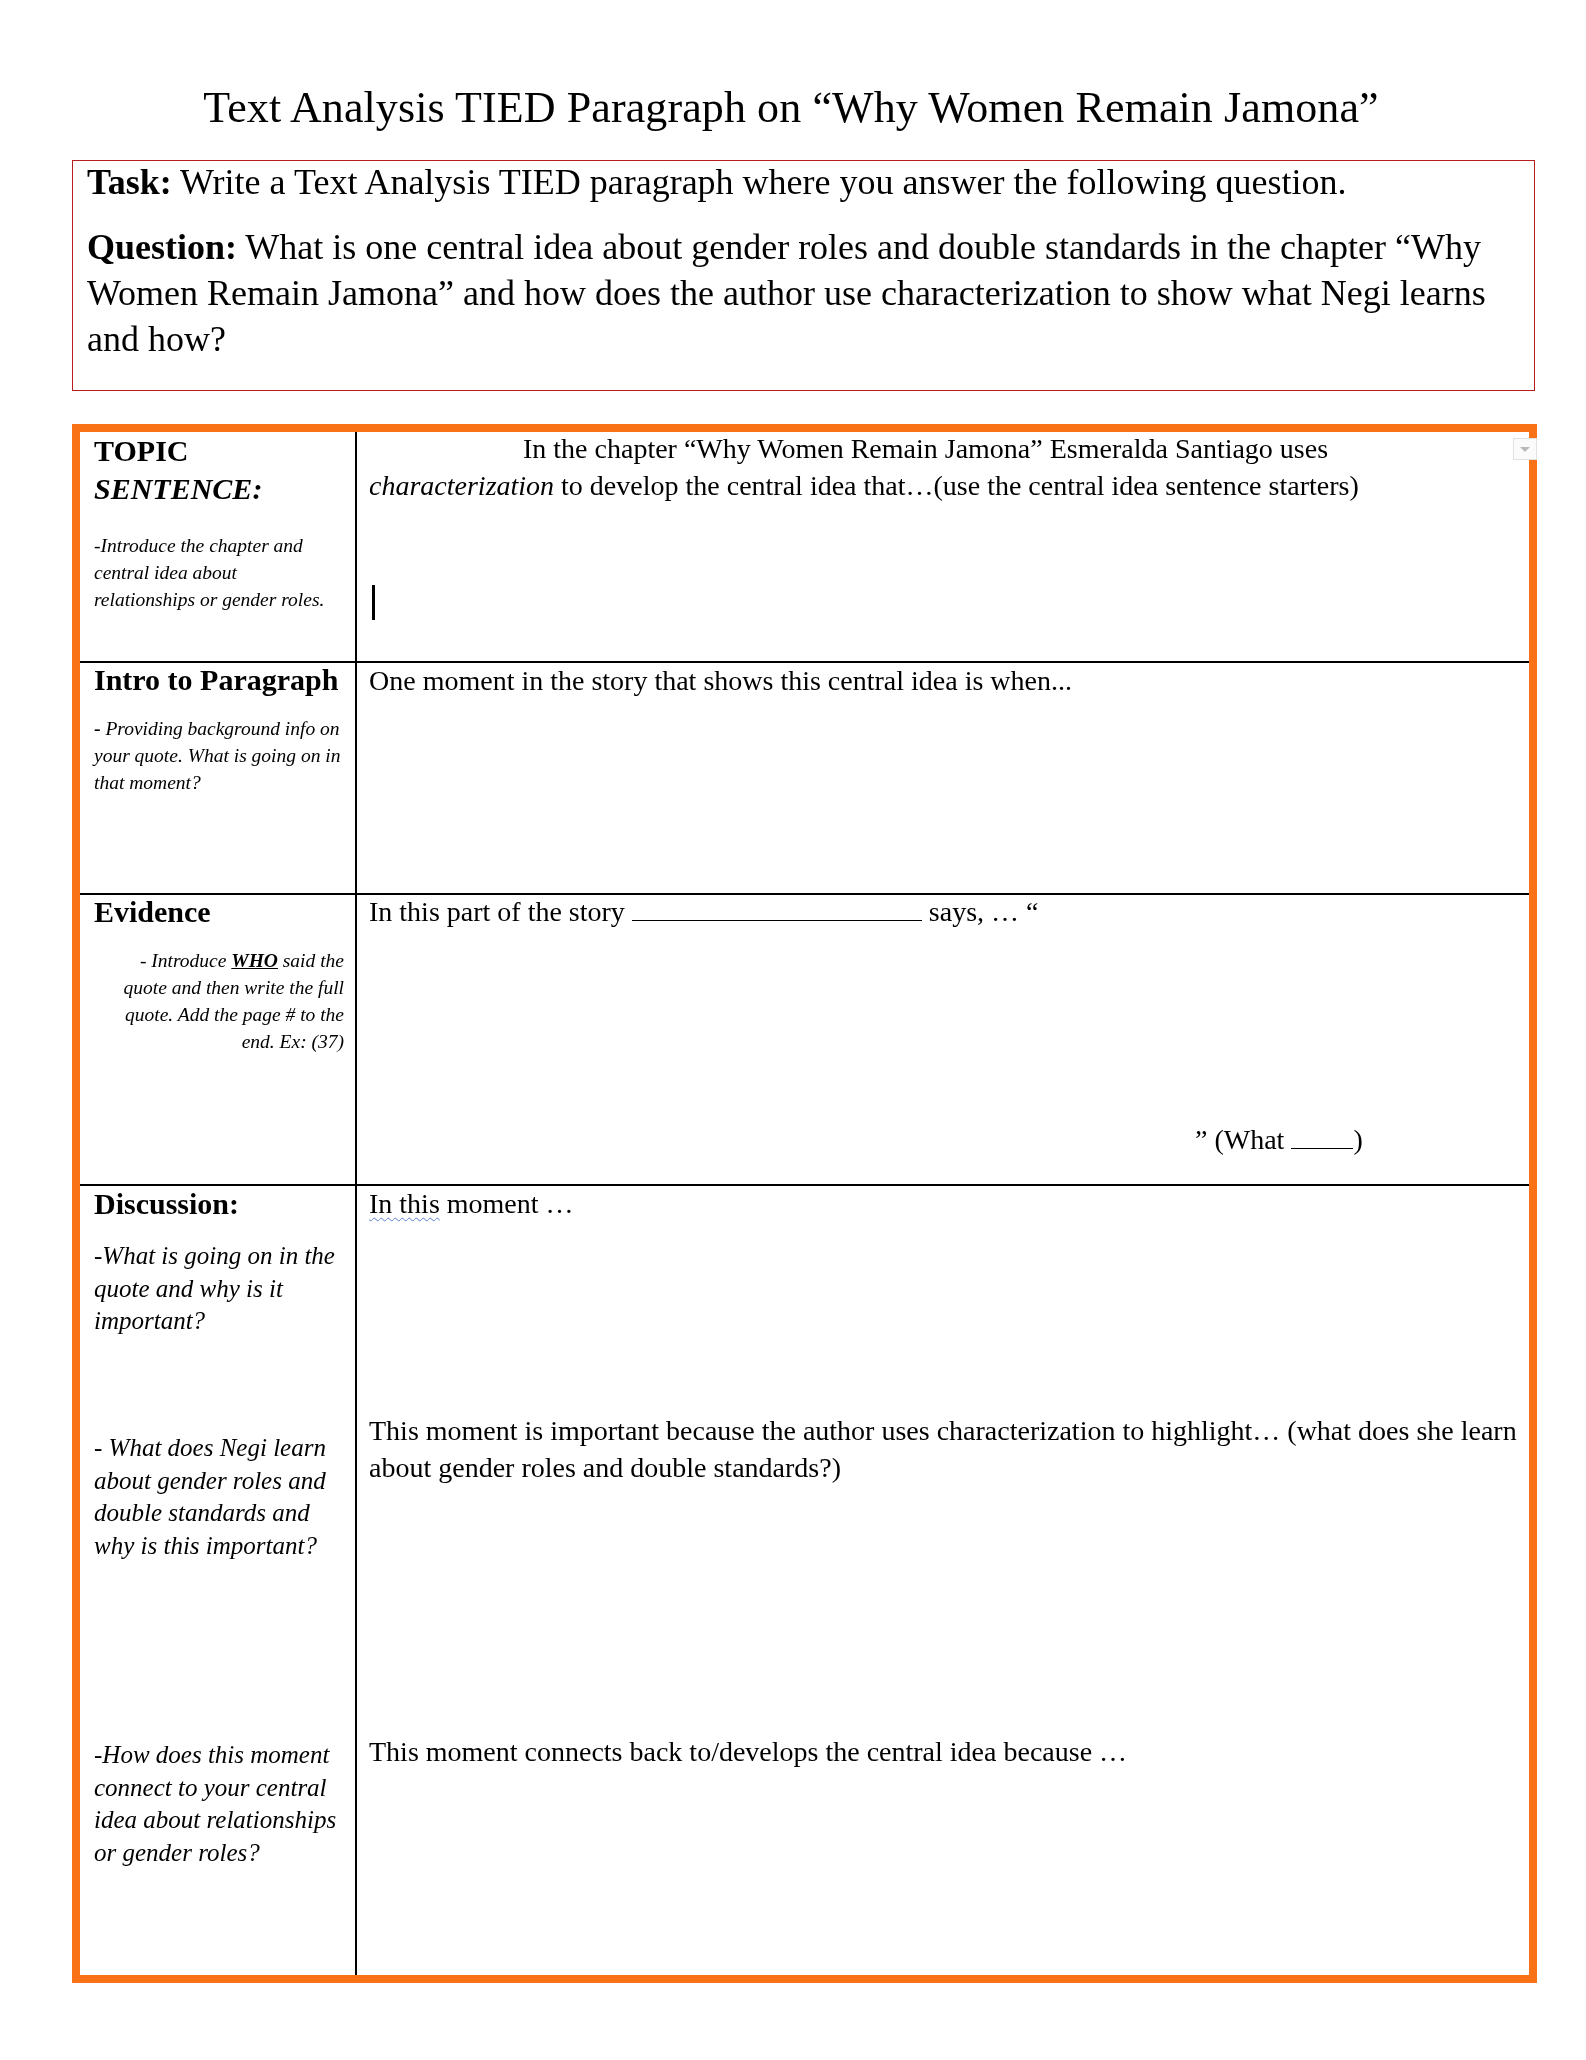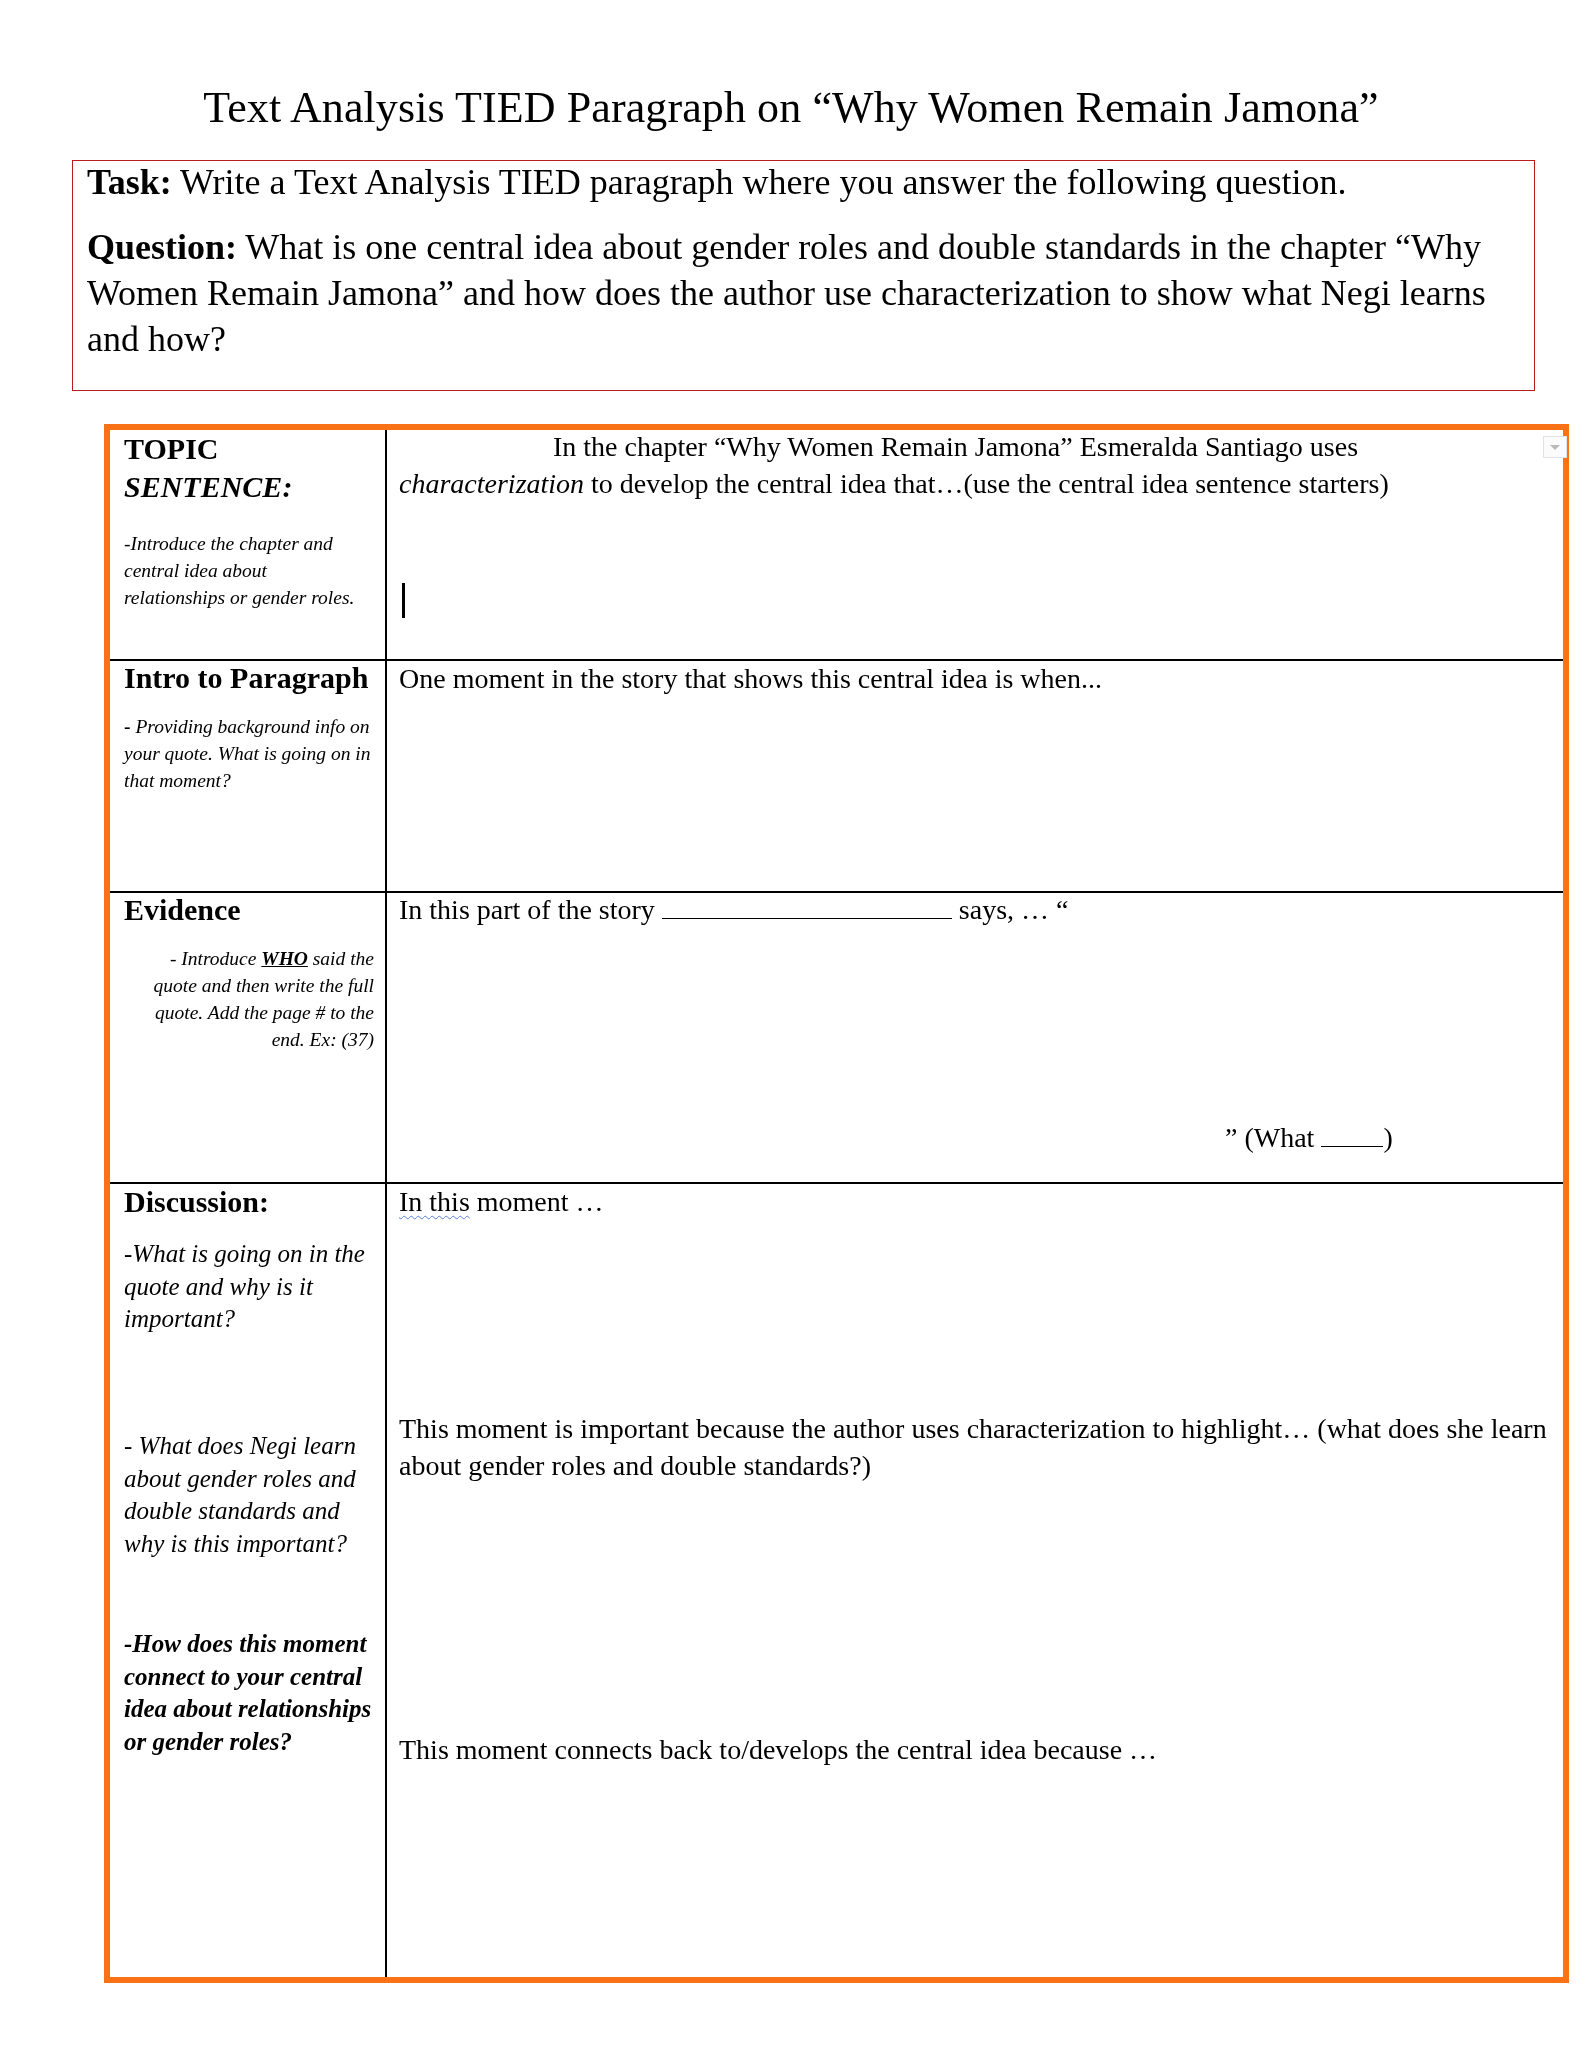--- a/index.html
+++ b/index.html
@@ -16,21 +16,21 @@
     border: 1px solid #b91c1c; box-sizing: content-box;
   }
   .task-line {
     position: absolute; left: 14px; font-size: 36px; line-height: 46px; white-space: nowrap;
   }
   .task-line b { font-weight: bold; }
   .q-block { position: absolute; left: 14px; top: 63px; font-size: 36px; line-height: 46px; width: 1430px; }
 
   .tbl {
     position: absolute; left: 72px; top: 424px; width: 1465px; height: 1559px;
-    border: 6px solid #f97316; box-sizing: border-box; margin-left: 32px;
+    border: 8px solid #f97316; box-sizing: border-box;
   }
   .vline { position: absolute; left: 275px; top: 0; width: 2px; height: 100%; background: #000; }
   .hline { position: absolute; left: 0; width: 100%; height: 2px; background: #000; }
 
   .lab { position: absolute; left: 14px; width: 250px; }
   .lab-h { font-weight: bold; font-size: 30px; line-height: 38px; }
   .lab-hi { font-weight: bold; font-style: italic; font-size: 30px; line-height: 38px; }
   .lab-s { font-style: italic; font-size: 19.5px; line-height: 27px; }
   .lab-m { font-style: italic; font-size: 25px; line-height: 32.5px; }
   .dash-b { font-style: normal; font-weight: bold; }
@@ -94,20 +94,20 @@
   <div class="body-txt" style="top:461px;">
     <span>In this part of the story </span><span class="blank" style="width:290px;"></span><span> says, … “</span>
   </div>
   <div class="body-txt" style="top:689px; left:1115px;">
     <span>” (What </span><span class="blank" style="width:62px;"></span><span>)</span>
   </div>
 
   <div class="lab lab-h" style="top:753px;">Discussion:</div>
   <div class="lab lab-m" style="top:808px; width:250px;">-What is going on in the quote and why is it important?</div>
   <div class="lab lab-m" style="top:1000px; width:240px;">- What does Negi learn about gender roles and double standards and why is this important?</div>
-  <div class="lab lab-m" style="top:1198px; width:250px;font-weight:bold;">-How does this moment connect to your central idea about relationships or gender roles?</div>
+  <div class="lab lab-m" style="top:1307px; width:250px;">-How does this moment connect to your central idea about relationships or gender roles?</div>
 
   <div class="body-txt" style="top:753px;">
     <span class="wavy">In this</span><span> moment …</span>
   </div>
   <div class="body-txt wrap" style="top:980px;">This moment is important because the author uses characterization to highlight… (what does she learn about gender roles and double standards?)</div>
   <div class="body-txt" style="top:1301px;">This moment connects back to/develops the central idea because …</div>
 </div>
 
 </body></html>

